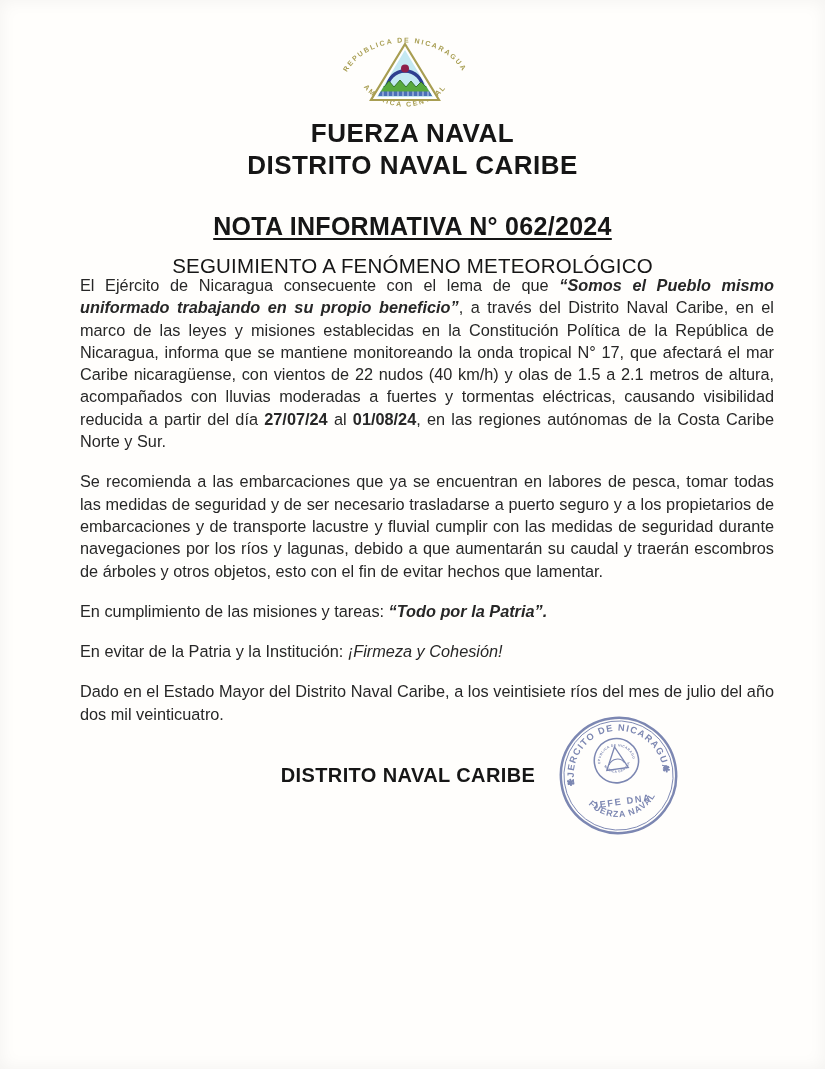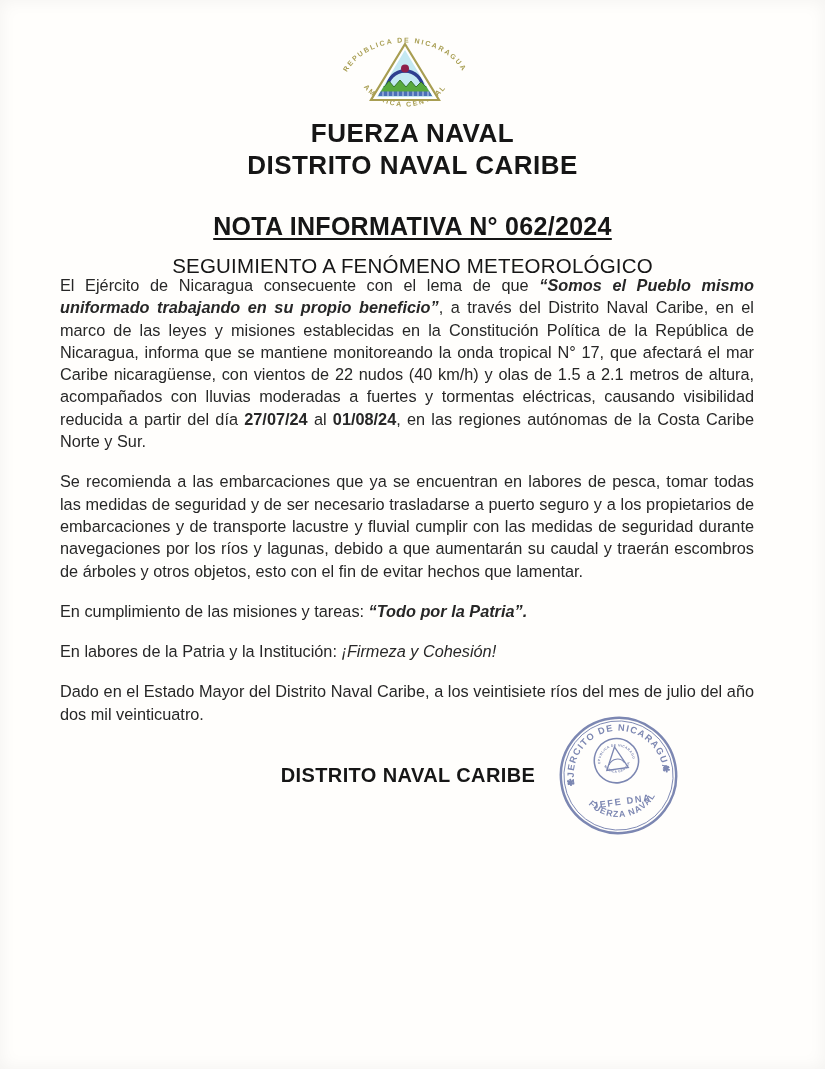--- a/index.html
+++ b/index.html
@@ -14,21 +14,21 @@
   .emb-arc{font-size:7px;font-weight:bold;letter-spacing:1.8px;fill:var(--emblem-gold);}
   .header{position:absolute;top:117px;left:0;width:100%;text-align:center;color:#161616;}
   .org{font-size:26px;font-weight:bold;line-height:32px;letter-spacing:.5px;}
   .note-title{
     display:inline-block;margin-top:13px;font-size:25px;font-weight:bold;letter-spacing:.3px;
     text-decoration:underline;text-decoration-thickness:2px;text-underline-offset:3px;
   }
   .subject{margin-top:13px;font-size:20.5px;font-weight:normal;letter-spacing:.2px;}
   
   .body{
-    position:absolute;top:274px;left:60px;width:694px;
+    position:absolute;top:274px;left:80px;width:694px;
     font-size:16.3px;line-height:22.3px;text-align:justify;color:#272727;
   }
   .body p{margin:0 0 18px 0;}
   
   .signature{
     position:absolute;top:762px;left:68px;width:680px;text-align:center;
     font-size:20px;font-weight:bold;line-height:26px;letter-spacing:.4px;color:#161616;
   }
   .seal{position:absolute;left:549px;top:706px;width:139px;height:139px;opacity:.88;}
   .ink{stroke:var(--seal-color);fill:none;}
@@ -76,21 +76,21 @@
     <div class="org">DISTRITO NAVAL CARIBE</div>
     <br>
     <span class="note-title">NOTA INFORMATIVA N° 062/2024</span>
     <div class="subject">SEGUIMIENTO A FENÓMENO METEOROLÓGICO</div>
   </div>
 
   <div class="body" id="paragraphs">
       <p><span>El Ejército de Nicaragua consecuente con el lema de que </span><span style="font-weight: bold; font-style: italic;">“Somos el Pueblo mismo uniformado trabajando en su propio beneficio”</span><span>, a través del Distrito Naval Caribe, en el marco de las leyes y misiones establecidas en la Constitución Política de la República de Nicaragua, informa que se mantiene monitoreando la onda tropical N° 17, que afectará el mar Caribe nicaragüense, con vientos de 22 nudos  (40 km/h) y olas de 1.5 a 2.1 metros de altura, acompañados con lluvias moderadas a fuertes y tormentas eléctricas, causando visibilidad reducida a partir del día </span><span style="font-weight: bold;">27/07/24</span><span> al </span><span style="font-weight: bold;">01/08/24</span><span>, en las regiones autónomas de la Costa Caribe Norte y Sur.</span></p>
       <p><span>Se recomienda a las embarcaciones que ya se encuentran en labores de pesca, tomar todas las medidas de seguridad y de ser necesario trasladarse a puerto seguro y a los propietarios de embarcaciones y de transporte lacustre y fluvial cumplir con las medidas de seguridad durante navegaciones por los ríos y lagunas, debido a que aumentarán su caudal y traerán escombros de árboles y otros objetos, esto con el fin de evitar hechos que lamentar.</span></p>
       <p><span>En cumplimiento de las misiones y tareas: </span><span style="font-weight: bold; font-style: italic;">“Todo por la Patria”.</span></p>
-      <p><span>En labores de la Patria y la Institución: </span><span style="font-weight: normal; font-style: italic;">¡Firmeza y Cohesión!</span></p>
+      <p><span>En evitar de la Patria y la Institución: </span><span style="font-weight: normal; font-style: italic;">¡Firmeza y Cohesión!</span></p>
       <p><span>Dado en el Estado Mayor del Distrito Naval Caribe, a los veintisiete ríos del mes de julio del año dos mil veinticuatro.</span></p>
     </div>
 
   <div class="signature">
     <div>DISTRITO NAVAL CARIBE</div>
   </div>
 
   <svg class="seal" viewBox="0 0 135 135" xmlns="http://www.w3.org/2000/svg" xmlns:xlink="http://www.w3.org/1999/xlink">
     <defs>
       <path id="sealTop" d="M 24 67.5 A 43.5 43.5 0 0 1 111 67.5"></path>

